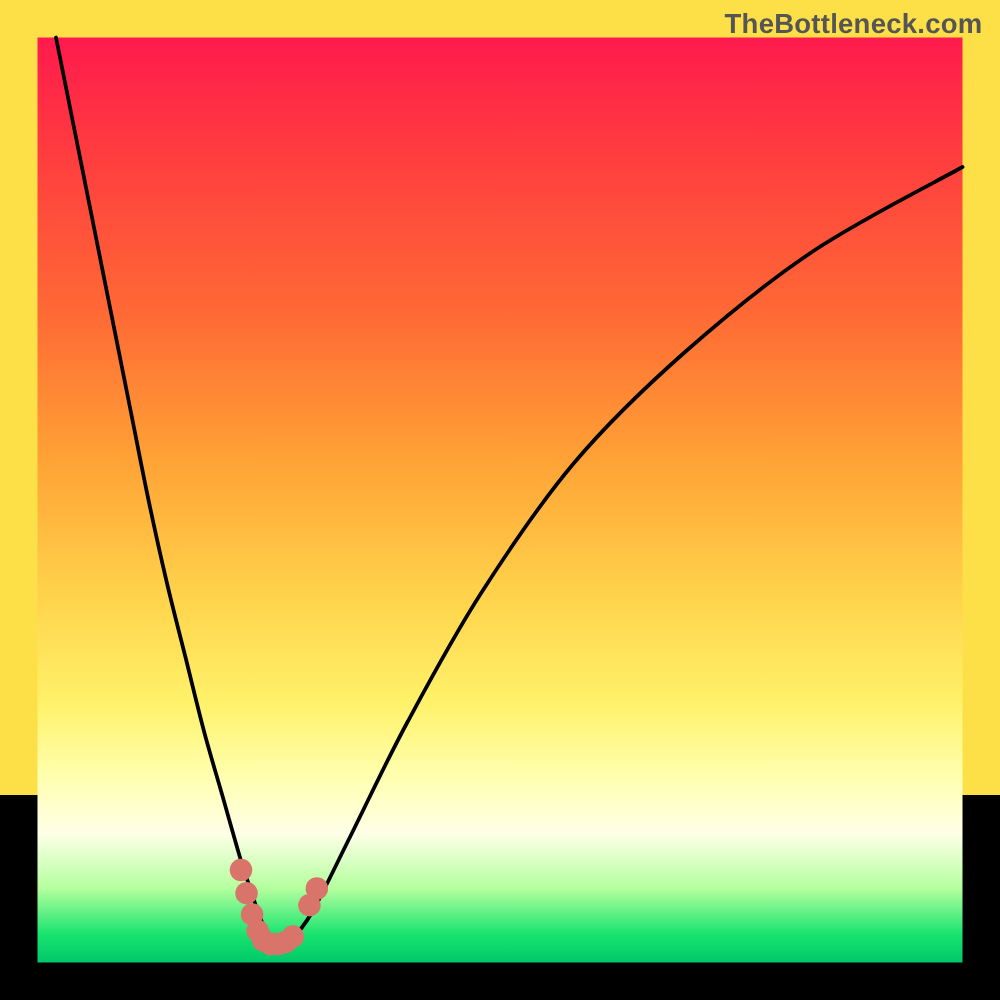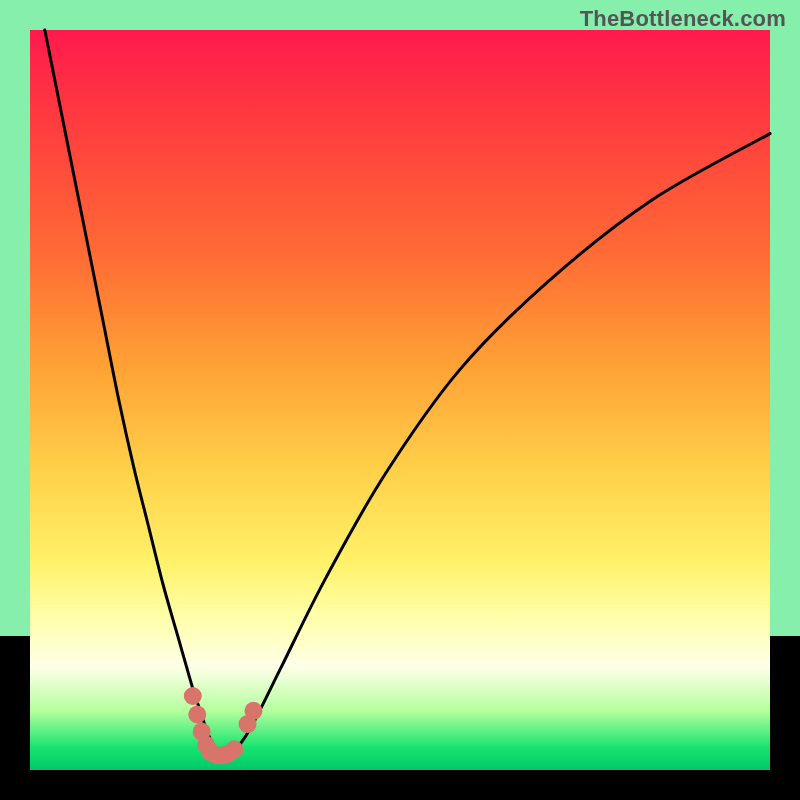--- a/index.html
+++ b/index.html
@@ -10,21 +10,21 @@
     overflow: hidden;
     background: #000;
     font-family: Arial, Helvetica, sans-serif;
   }
   .frame {
     position: absolute;
     left: 0;
     top: 0;
     width: 800px;
     height: 636px;
-    background: #86efac;
+    background: #fde047;
   }
   .plot {
     position: absolute;
     left: 30px;
     top: 30px;
     width: 740px;
     height: 740px;
     background: linear-gradient(
       to bottom,
       #ff1a4d 0%,

